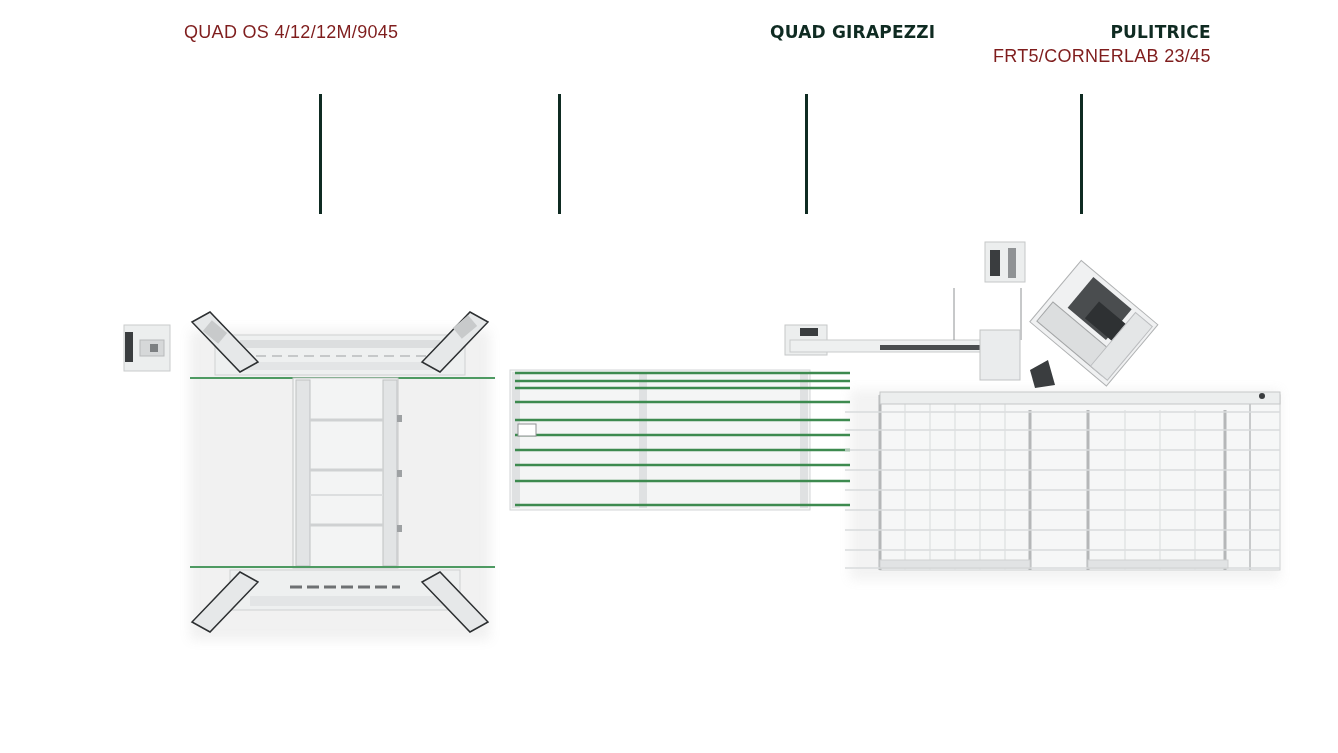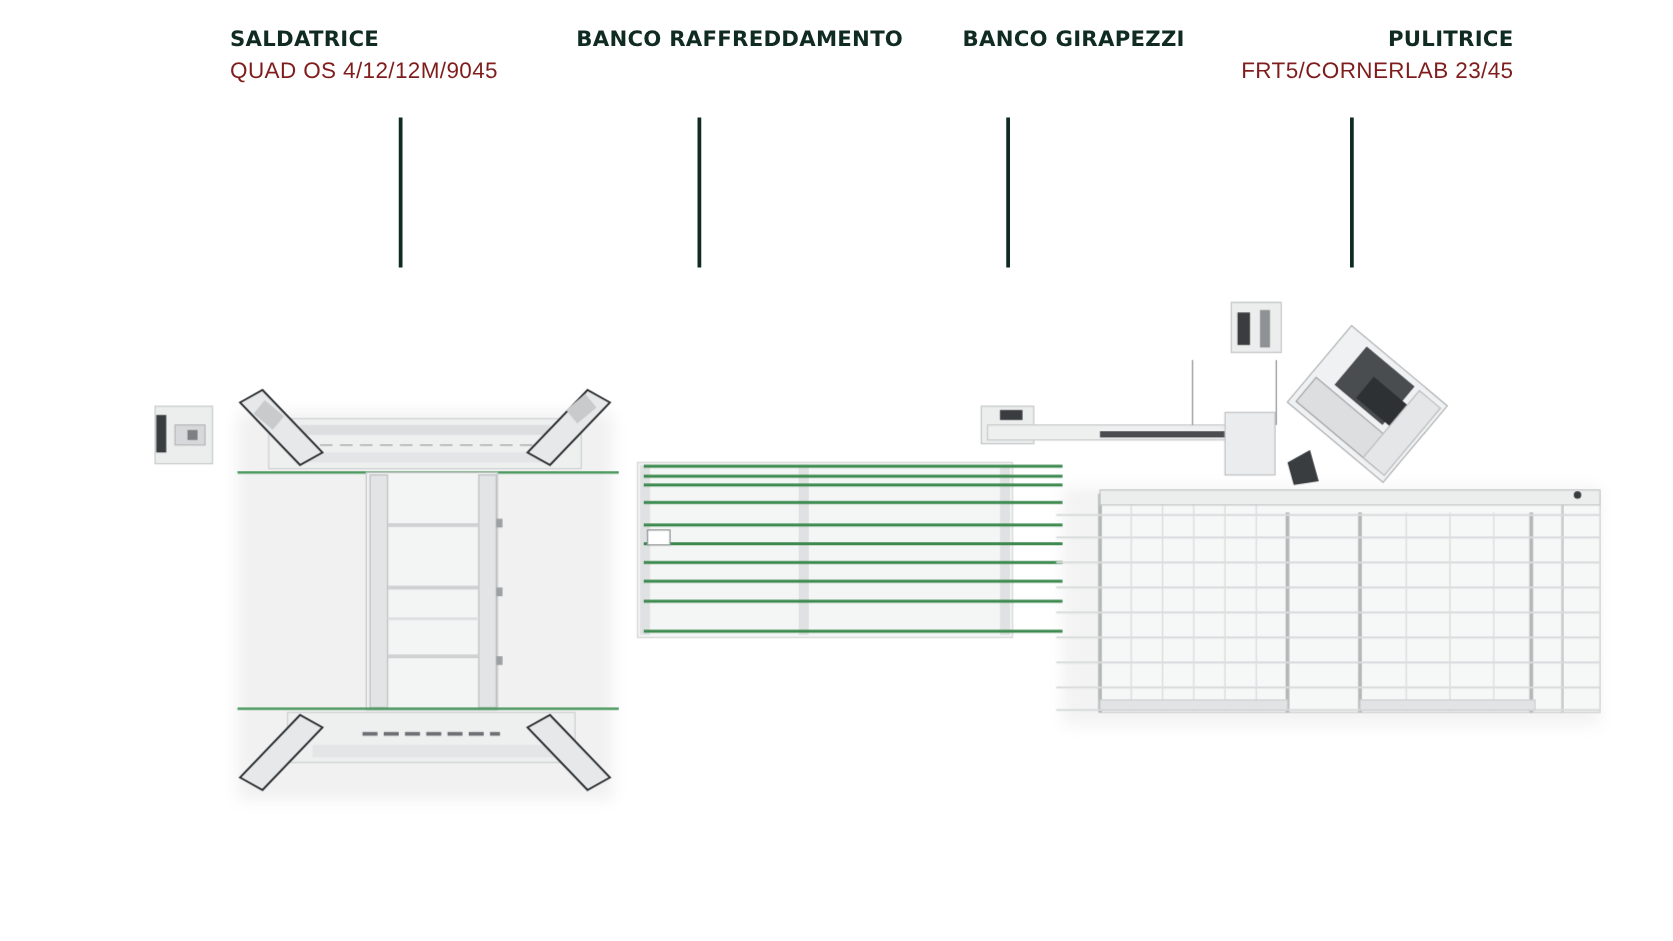--- a/index.html
+++ b/index.html
@@ -8,28 +8,26 @@
     .label { position: absolute; top: 20px; }
     .label .title { font-family: "DejaVu Sans", sans-serif; font-weight: bold; font-size: 17px; color: #0f2b22; letter-spacing: 0.2px; line-height: 24px; white-space: nowrap; }
     .label .model { font-family: "Liberation Sans", sans-serif; font-size: 18px; color: #7f1d1d; line-height: 24px; white-space: nowrap; letter-spacing: 0.3px; }
     .pointer { position: absolute; top: 94px; width: 3px; height: 120px; background: #0f2b22; }
     svg.layout { position: absolute; left: 0; top: 0; }
   </style>
 </head>
 <body>
 
 <div class="label" style="left:184px;">
-  <div class="title">SALDATRICE</div>
   <div class="model">QUAD OS 4/12/12M/9045</div>
 </div>
 <div class="label" style="left:461px;">
-  <div class="title">BANCO RAFFREDDAMENTO</div>
 </div>
 <div class="label" style="left:770px;">
-  <div class="title">BANCO GIRAPEZZI</div>
+  <div class="title">QUAD GIRAPEZZI</div>
 </div>
 <div class="label" style="left:993px;text-align:right;">
   <div class="title">PULITRICE</div>
   <div class="model">FRT5/CORNERLAB 23/45</div>
 </div>
 
 <div class="pointer" style="left:319px;"></div>
 <div class="pointer" style="left:558px;"></div>
 <div class="pointer" style="left:805px;"></div>
 <div class="pointer" style="left:1080px;"></div>

